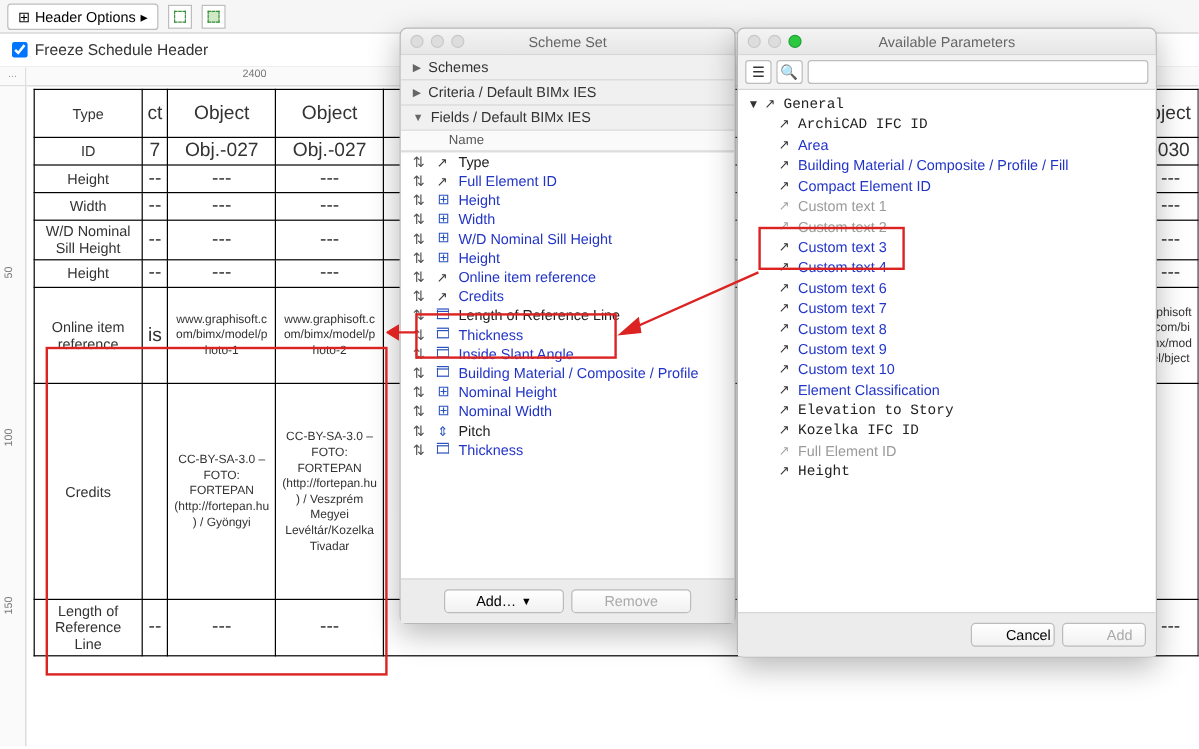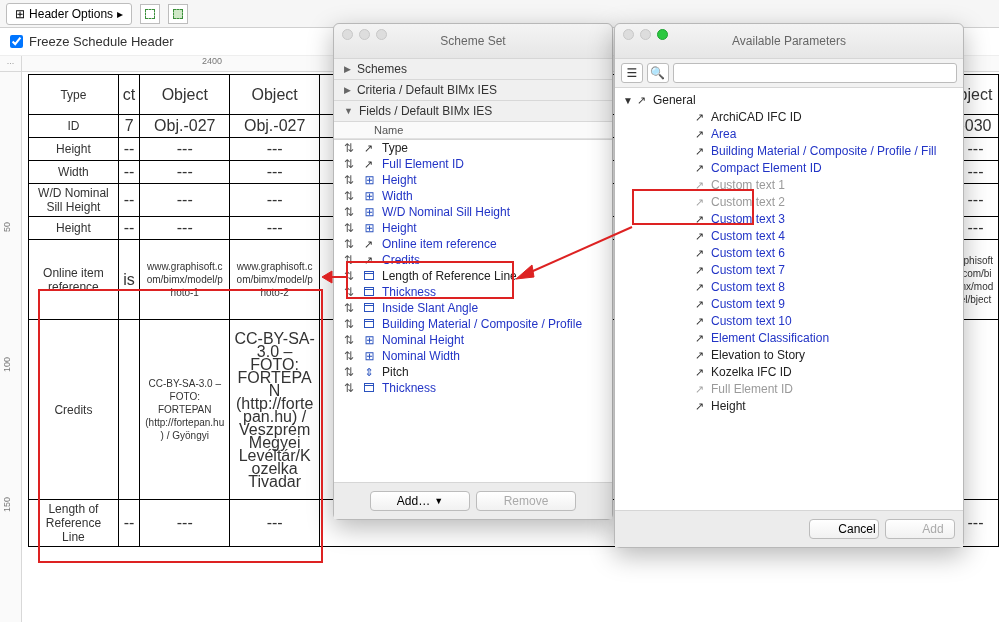--- a/index.html
+++ b/index.html
@@ -18,21 +18,21 @@
 .ruler-v { position: absolute; top: 16px; left: 0; width: 22px; bottom: 0; background: #fafafa; border-right: 1px solid #d8d8d8; font-size: 9px; color: #777; }
 .ruler-v .vtick { position: absolute; left: 2px; transform: rotate(-90deg); transform-origin: left top; }
 .ruler-corner { position:absolute; top:0; left:0; width:22px; height:16px; background:#fafafa; border-right:1px solid #d8d8d8; border-bottom:1px solid #d8d8d8; font-size:9px; text-align:center; color:#999; }
 
 .grid { position: absolute; top: 18px; left: 28px; right: 0; bottom: 0; }
 table.sched { border-collapse: collapse; table-layout: fixed; }
 table.sched td, table.sched th { border: 1px solid #000; padding: 2px 4px; font-size: 16px; text-align: center; vertical-align: middle; overflow: hidden; }
 table.sched td.lbl { font-size: 12px; }
 
 .win { position: absolute; border: 1px solid #b8b8b8; border-radius: 6px; background: #ececec; box-shadow: 0 8px 26px rgba(0,0,0,.28); display: flex; flex-direction: column; }
-.win .titlebar { height: 35px; display: flex; align-items: center; justify-content: center; position: relative; font-size: 12px; color: #666; border-bottom: 1px solid #d6d6d6; background: linear-gradient(#f4f4f4,#e6e6e6); border-radius: 6px 6px 0 0; }
+.win .titlebar { height: 22px; display: flex; align-items: center; justify-content: center; position: relative; font-size: 12px; color: #666; border-bottom: 1px solid #d6d6d6; background: linear-gradient(#f4f4f4,#e6e6e6); border-radius: 6px 6px 0 0; }
 .traffic { position: absolute; left: 8px; top: 5px; display: flex; gap: 6px; }
 .dot { width: 11px; height: 11px; border-radius: 50%; background: #ddd; border: .5px solid #c8c8c8; }
 .dot.green { background: #2bc840; border-color: #1fa233; }
 
 .panel-body { flex: 1; overflow: hidden; display: flex; flex-direction: column; background: #f0f0f0; }
 .accordion { background: #f0f0f0; }
 .acc-row { border-bottom: 1px solid #d8d8d8; padding: 3px 10px; font-size: 12px; display:flex; align-items:center; gap:6px; }
 .acc-row .tri { font-size: 9px; color: #666; }
 
 .fields-list { background: #fff; flex: 1; overflow-y: auto; border-top: 1px solid #d6d6d6; }
@@ -49,23 +49,23 @@
 .mac-btn.disabled { color: #aaa; }
 
 .param-toolbar { display:flex; align-items:center; gap:4px; padding:4px 6px; border-bottom:1px solid #d6d6d6; background:#f2f2f2; }
 .param-toolbar .sq { width:22px; height:20px; border:1px solid #bcbcbc; border-radius:3px; background:#fff; display:flex; align-items:center; justify-content:center; font-size:12px; }
 .param-toolbar input { flex:1; height:20px; border:1px solid #bcbcbc; border-radius:3px; padding:0 4px; font-size:12px; }
 
 .param-tree { flex:1; background:#fff; overflow-y:auto; padding:4px 0; }
 .tnode { display:flex; align-items:center; gap:4px; padding:0 8px; font-size:12px; line-height:17px; }
 .tnode .arrow-icn { width:12px; color:#222; font-size:11px; }
 .tnode .txt { color:#2234c6; }
-.tnode .txt.black { color:#222; }
+.tnode .txt.black { color:#222;font-family:Liberation Mono, monospace; }
 .tnode .txt.grey { color:#9a9a9a; }
-.tnode.ind { padding-left: 34px; margin-left: 46px; }
+.tnode.ind { padding-left: 34px; }
 
 .red-box { position:absolute; border:2px solid #d22; pointer-events:none; }
 .red-arrow { position:absolute; stroke:#d22; fill:#d22; pointer-events:none; }
 
 .cursor-icn::before { content:"↖"; font-size:11px; color:#333; display:inline-block; transform: scaleX(-1); }
 .stack-icn { display:inline-block; width:10px; height:9px; border:1px solid #2a52be; border-top:3px double #2a52be; }
 .grid-icn { display:inline-block; width:9px; height:9px; }
 .grid-icn::before { content:"⊞"; color:#2a52be; font-size:12px; line-height:9px; }
 .arrows-icn::before { content:"⇕"; color:#2a52be; font-size:11px; }
 </style>
@@ -170,21 +170,21 @@
             <td style="height: 80px;">is</td>
             <td style="height: 80px; font-size: 10px; line-height: 13px; white-space: normal; word-break: break-word;">www.graphisoft.com/bimx/model/photo-1</td>
             <td style="height: 80px; font-size: 10px; line-height: 13px; white-space: normal; word-break: break-word;">www.graphisoft.com/bimx/model/photo-2</td>
             <td style="border-left: 1px solid rgb(0, 0, 0); border-right: 1px solid rgb(0, 0, 0);"></td>
             <td style="font-size: 10px; line-height: 13px; white-space: normal; word-break: break-word;">aphisoft.com/bimx/model/bject</td>
           </tr>
           <tr>
             <td class="lbl" style="height: 180px;">Credits</td>
             <td style="height: 180px;"></td>
             <td style="height: 180px; font-size: 10px; line-height: 13px; white-space: normal; word-break: break-word;">CC-BY-SA-3.0 – FOTO: FORTEPAN (http://fortepan.hu) / Gyöngyi</td>
-            <td style="height: 180px; font-size: 16px; line-height: 13px; white-space: normal; word-break: break-word;">CC-BY-SA-3.0 – FOTO: FORTEPAN (http://fortepan.hu) / Veszprém Megyei Levéltár/Kozelka Tivadar</td>
+            <td style="height: 180px; font-size: 10px; line-height: 13px; white-space: normal; word-break: break-word;">CC-BY-SA-3.0 – FOTO: FORTEPAN (http://fortepan.hu) / Veszprém Megyei Levéltár/Kozelka Tivadar</td>
             <td style="border-left: 1px solid rgb(0, 0, 0); border-right: 1px solid rgb(0, 0, 0);"></td>
             <td style="font-size: 10px; line-height: 13px; white-space: normal; word-break: break-word;"></td>
           </tr>
           <tr>
             <td class="lbl" style="height: 46px;">Length of Reference Line</td>
             <td>--</td>
             <td>---</td>
             <td>---</td>
             <td style="border-left: 1px solid rgb(0, 0, 0); border-right: 1px solid rgb(0, 0, 0);"></td>
             <td>---</td>

